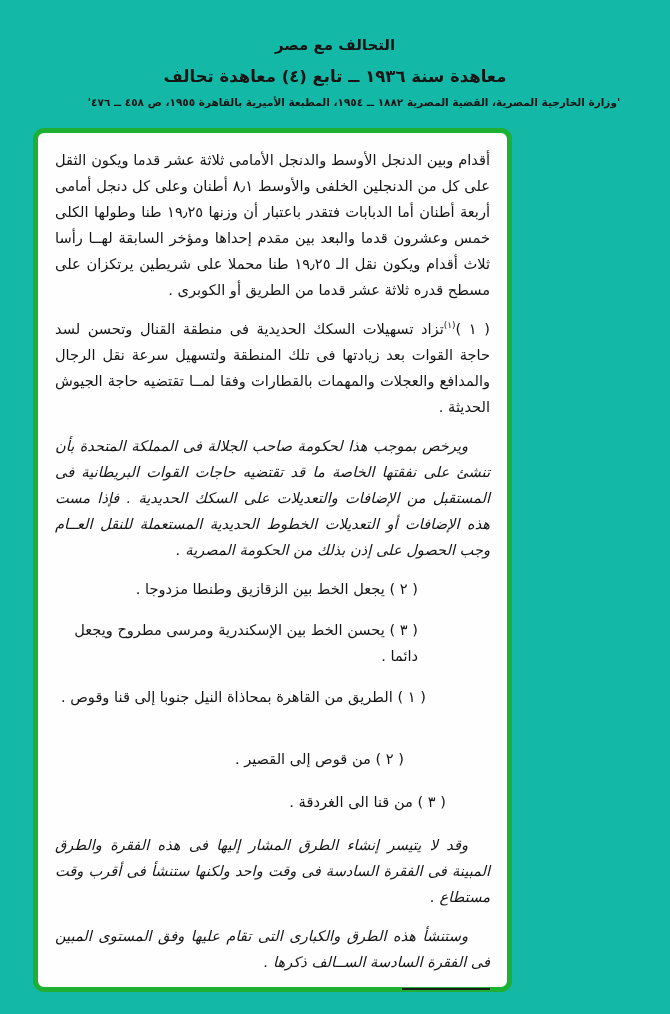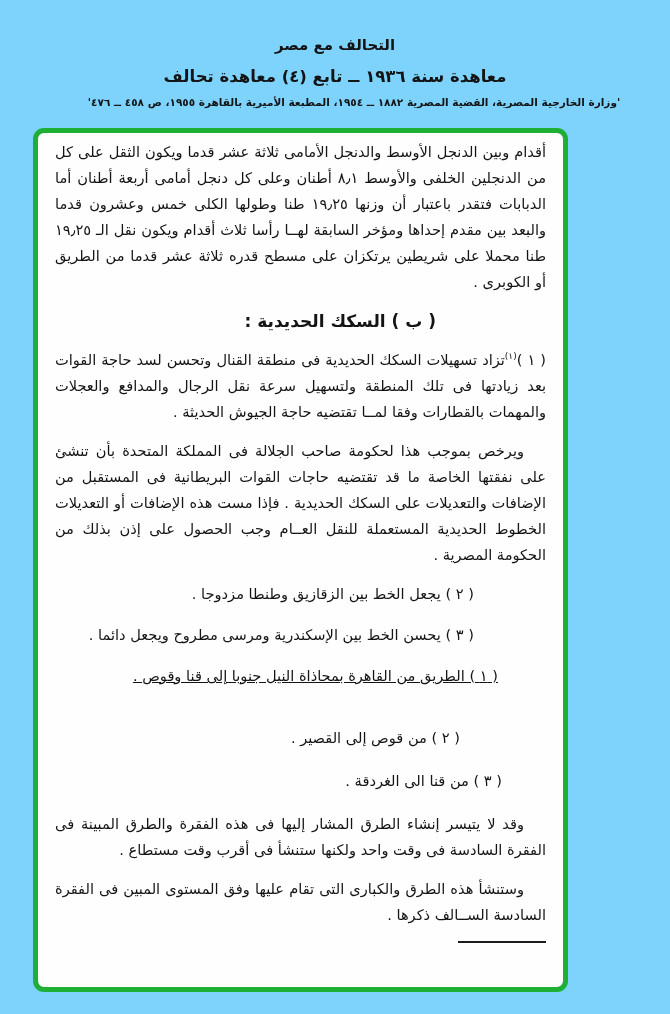--- a/index.html
+++ b/index.html
@@ -10,21 +10,21 @@
     height: 1014px;
     overflow: hidden;
   }
   .page {
     position: relative;
     width: 670px;
     height: 1014px;
     font-family: "DejaVu Sans", sans-serif;
     direction: rtl;
     color: #141414;
-    background: #7dd3fc;
+    background: #14b8a6;
   }
   
   .header {
     text-align: center;
     padding-top: 36px;
   }
   .header .title {
     font-size: 15px;
     font-weight: 700;
     margin-bottom: 13px;
@@ -38,55 +38,55 @@
     font-size: 10.5px;
     font-weight: 700;
     letter-spacing: 0;
     padding-left: 38px;
   }
   
   .frame {
     position: absolute;
     left: 33px;
     top: 128px;
-    width: 535px;
+    width: 479px;
     height: 864px;
     border: 5px solid #1db035;
     border-radius: 11px;
     box-sizing: border-box;
-    padding: 6px 17px 8px 17px;
+    padding: 14px 17px 8px 17px;
     background: #fefefe;
   }
   .block {
     font-size: 14.6px;
     line-height: 26px;
     text-align: justify;
     margin: 0 0 13px 0;
   }
-  .block.indent   { text-indent: 22px; }
+  .block.indent   { text-indent: 22px; font-style: italic; }
   .block.indent-lg{ text-indent: 30px; }
   .section-heading {
     font-size: 17px;
     font-weight: 700;
     margin: 16px 110px 16px 0;
     text-align: right;
   }
   .clause-line {
     font-size: 14.6px;
     line-height: 26px;
     text-align: right;
     margin: 0 72px 15px 0;
   }
   .road-item {
     font-size: 14.6px;
     line-height: 26px;
     text-align: right;
     margin-bottom: 17px;
   }
-  .road-item.r1 { margin-right: 48px; text-decoration: underline; }
+  .road-item.r1 { margin-right: 64px; }
   .road-item.r2 { margin-right: 86px; margin-top: 36px; }
   .road-item.r3 { margin-right: 44px; }
   sup.fn-ref {
     font-size: 9px;
     line-height: 0;
   }
   
   .footnote-rule {
     width: 88px;
     height: 2px;
@@ -111,21 +111,20 @@
   <div class="header">
     <div class="title">التحالف مع مصر</div>
     <div class="subtitle">معاهدة سنة ١٩٣٦ ــ تابع (٤) معاهدة تحالف</div>
     <div class="citation">'وزارة الخارجية المصرية، القضية المصرية ١٨٨٢ ــ ١٩٥٤، المطبعة الأميرية بالقاهرة ١٩٥٥، ص ٤٥٨ ــ ٤٧٦'</div>
   </div>
 
   <div class="frame">
 
     <p class="block">أقدام وبين الدنجل الأوسط والدنجل الأمامى ثلاثة عشر قدما ويكون الثقل على كل من الدنجلين الخلفى والأوسط ٨٫١ أطنان وعلى كل دنجل أمامى أربعة أطنان أما الدبابات فتقدر باعتبار أن وزنها ١٩٫٢٥ طنا وطولها الكلى خمس وعشرون قدما والبعد بين مقدم إحداها ومؤخر السابقة لهــا رأسا ثلاث أقدام ويكون نقل الـ ١٩٫٢٥ طنا محملا على شريطين يرتكزان على مسطح قدره ثلاثة عشر قدما من الطريق أو الكوبرى .</p>
 
-    <div class="section-heading">( ب ) السكك الحديدية :</div>
 
     <p class="block"><span>( ١ )</span><sup class="fn-ref">(١)</sup><span>تزاد تسهيلات السكك الحديدية فى منطقة القنال وتحسن لسد حاجة القوات بعد زيادتها فى تلك المنطقة ولتسهيل سرعة نقل الرجال والمدافع والعجلات والمهمات بالقطارات وفقا لمــا تقتضيه حاجة الجيوش الحديثة .</span></p>
 
     <p class="block indent">ويرخص بموجب هذا لحكومة صاحب الجلالة فى المملكة المتحدة بأن تنشئ على نفقتها الخاصة ما قد تقتضيه حاجات القوات البريطانية فى المستقبل من الإضافات والتعديلات على السكك الحديدية . فإذا مست هذه الإضافات أو التعديلات الخطوط الحديدية المستعملة للنقل العــام وجب الحصول على إذن بذلك من الحكومة المصرية .</p>
 
     <div class="clause-line">( ٢ ) يجعل الخط بين الزقازيق وطنطا مزدوجا .</div>
     <div class="clause-line">( ٣ ) يحسن الخط بين الإسكندرية ومرسى مطروح ويجعل دائما .</div>
 
 
     <div class="road-item r1">( ١ ) الطريق من القاهرة بمحاذاة النيل جنوبا إلى قنا وقوص .</div>

